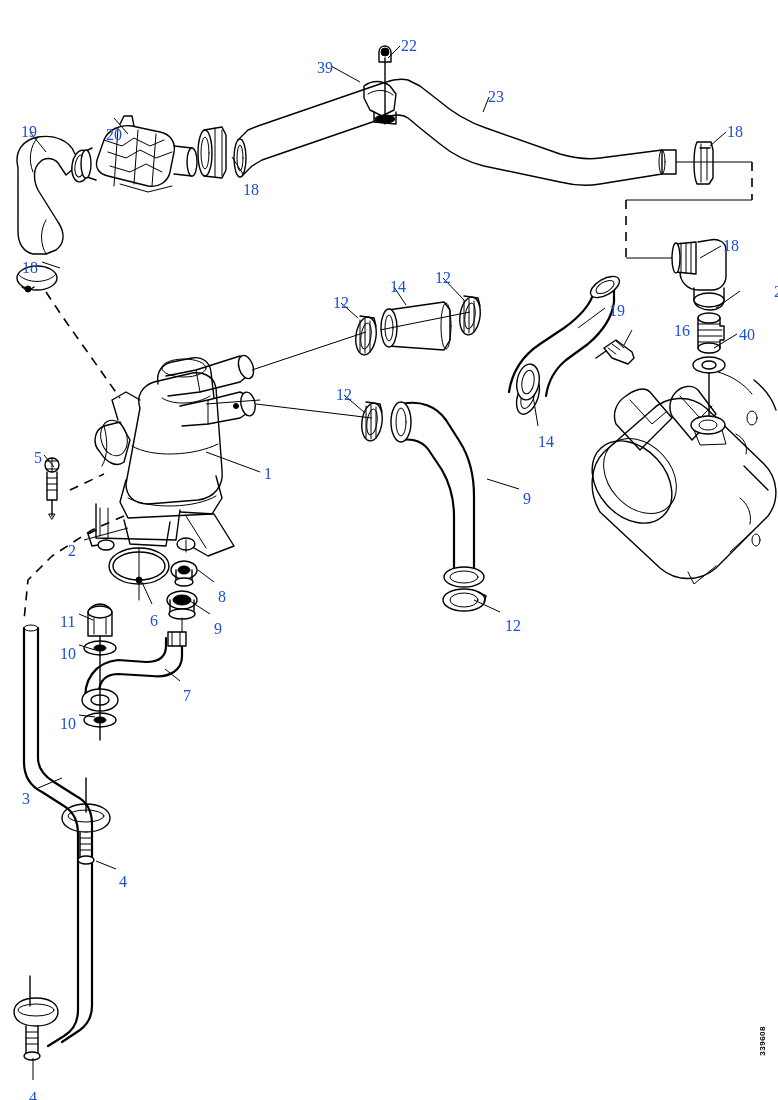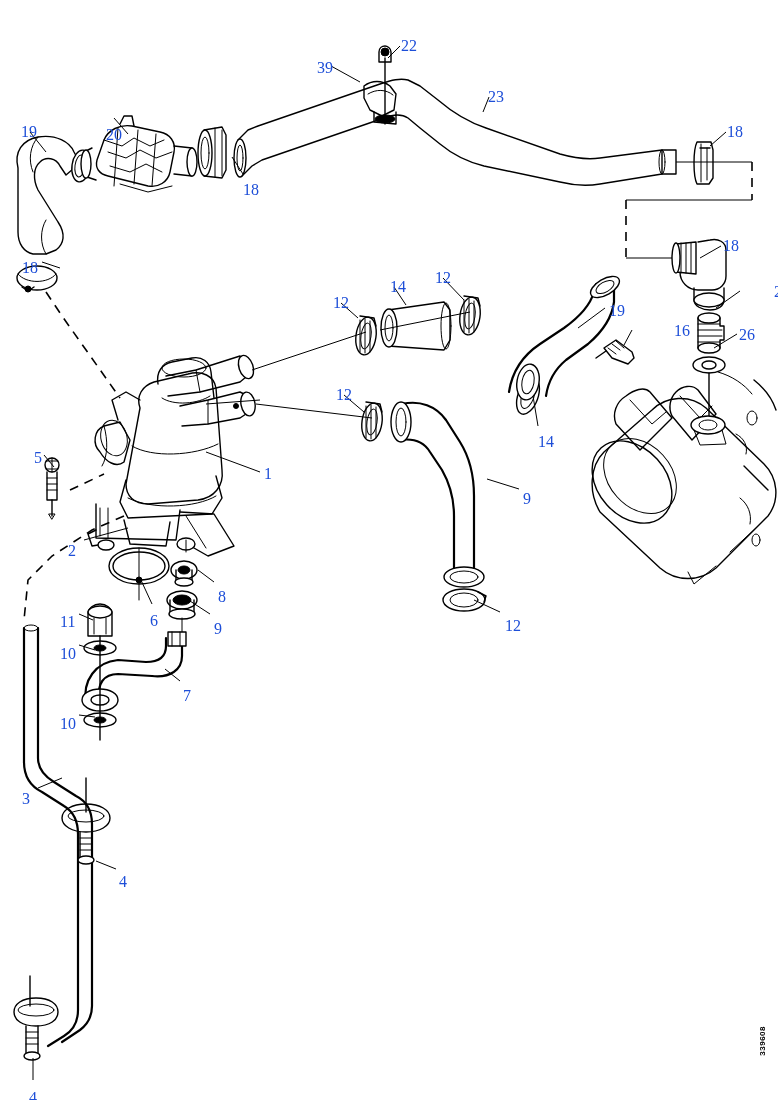--- a/index.html
+++ b/index.html
@@ -456,18 +456,18 @@
       <div class="callout-label" style="left: 22px; top: 260px;">18</div>
       <div class="callout-label" style="left: 243px; top: 182px;">18</div>
       <div class="callout-label" style="left: 727px; top: 124px;">18</div>
       <div class="callout-label" style="left: 21px; top: 124px;">19</div>
       <div class="callout-label" style="left: 106px; top: 127px;">20</div>
       <div class="callout-label" style="left: 317px; top: 60px;">39</div>
       <div class="callout-label" style="left: 401px; top: 38px;">22</div>
       <div class="callout-label" style="left: 488px; top: 89px;">23</div>
       <div class="callout-label" style="left: 774px; top: 284px;">24</div>
       <div class="callout-label" style="left: 723px; top: 238px;">18</div>
-      <div class="callout-label" style="left: 739px; top: 327px;">26</div>
+      <div class="callout-label" style="left: 739px; top: 327px;">40</div>
     </div>
 
   <div class="figure-code" style="left:758px; top:1026px;">339608</div>
 
 </div>
 
 </body></html>

